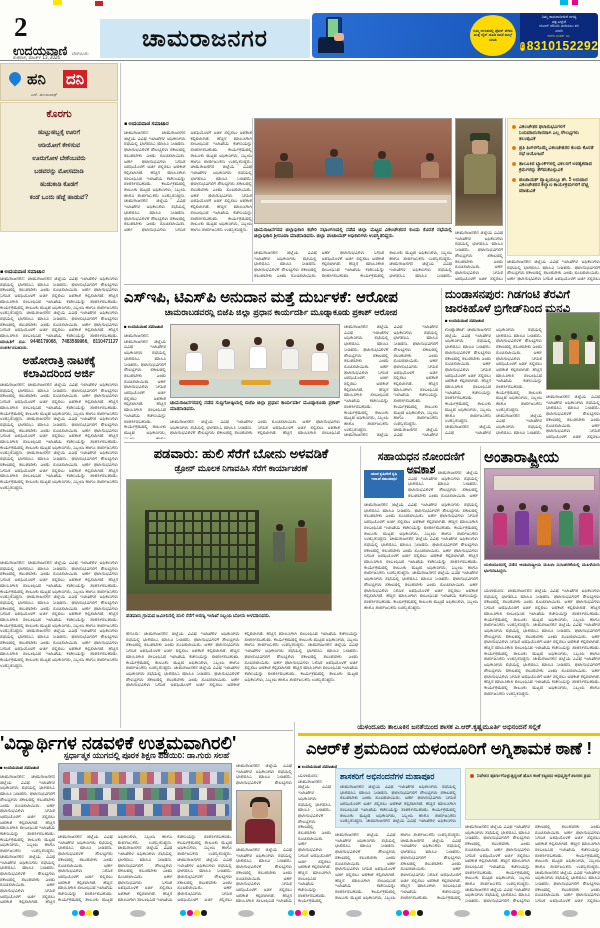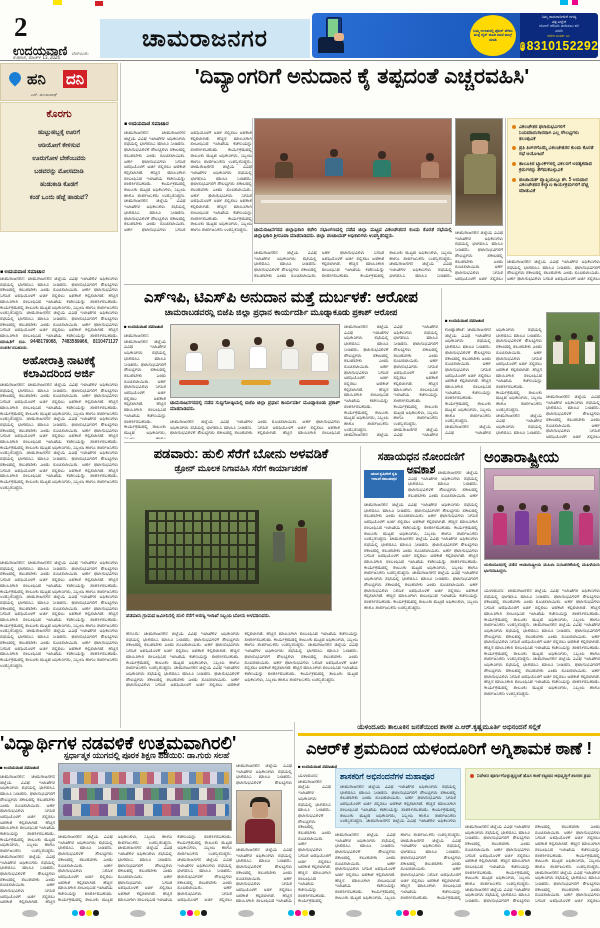--- a/index.html
+++ b/index.html
@@ -49,39 +49,38 @@
   <div class="abs" style="left:312px;top:13px;width:286px;height:45px;background:linear-gradient(100deg,#2a6fd6,#1d5cc0 55%,#174a9e);border-radius:4px;">
     <div class="abs" style="left:6px;top:4px;width:28px;height:37px;">
       <div class="abs" style="left:8px;top:0;width:14px;height:24px;background:#173a7a;border:1px solid #0c2250;border-radius:2px;"></div>
       <div class="abs" style="left:10px;top:2px;width:10px;height:18px;background:#7fd08a;"></div>
       <div class="abs" style="left:0;top:20px;width:26px;height:16px;background:#0e1f3e;border-radius:4px 8px 0 0;"></div>
       <div class="abs" style="left:16px;top:16px;width:10px;height:8px;background:#e8b48c;border-radius:3px;"></div>
     </div>
     <div class="abs" style="left:158px;top:2px;width:46px;height:41px;background:#ffd900;border-radius:50%;display:flex;align-items:center;justify-content:center;text-align:center;">
       <span style="font-size:3.8px;line-height:4.6px;color:#0d3a8f;font-weight:bold;padding:3px;">ನಿಮ್ಮ ಅಂಕಿತದಲ್ಲಿ ಫೋನ್ ತೆಗೆದು ಮತ್ತೆ ಲೈನ್ ದೂಡಿ ಸವನೆ ತಾಲ್ಕ್ ಮಾಡಿ</span>
     </div>
-    <div class="abs" style="left:208px;top:0;width:78px;height:45px;background:#0b2a7d;border-radius:0 4px 4px 0;padding:2px 19px;box-sizing:border-box;">
+    <div class="abs" style="left:208px;top:0;width:78px;height:36px;background:#0b2a7d;border-radius:0 4px 4px 0;padding:2px 19px;box-sizing:border-box;">
       <div style="font-size:3.9px;color:#fff;line-height:4.6px;text-align:center;">ನಿಮ್ಮ ಕಾಮಗಾರಿಗಳಿಗೆ ಅಗತ್ಯ ಪತ್ರ ಎಲ್ಲೆಡೆ</div>
       <div style="font-size:3.9px;color:#cfe2ff;line-height:4.6px;text-align:center;">ಡೋರ್ ಡೆಲಿವರಿ ಪಡೆಯಲು ಕರೆ ಮಾಡಿ</div>
       <div style="font-size:3.6px;color:#ffd900;text-align:center;margin-top:1px;">ಕಚೇರಿ ಸಂಪರ್ಕ ಸಂ.</div>
       <div style="display:flex;align-items:center;justify-content:center;gap:2px;margin-top:1px;">
         <span style="width:9px;height:9px;border-radius:50%;background:#ffd900;color:#0b2a7d;font-size:6px;line-height:9px;text-align:center;display:block;">✆</span>
         <span style="font-size:12px;font-weight:bold;color:#ffe600;letter-spacing:0.5px;">8310152292</span>
       </div>
     </div>
   </div>
   <div class="abs rule-h" style="left:0;top:60px;width:600px;background:#888;"></div>
 
   <div class="abs" style="left:0;top:63px;width:118px;height:38px;background:#ece2cc;border:1px solid #d6c9a8;box-sizing:border-box;">
     <div class="abs" style="left:8px;top:8px;width:12px;height:12px;background:#1a7fd4;border-radius:50% 50% 50% 0;transform:rotate(-45deg);"></div>
     <span class="abs" style="left:26px;top:6px;font-size:15px;font-weight:bold;">ಹನಿ</span>
     <span class="abs" style="left:62px;top:6px;font-size:15px;font-weight:bold;color:#fff;background:#d32027;padding:0 3px;">ದನಿ</span>
     <span class="abs" style="left:30px;top:28px;font-size:4.2px;color:#333;">ಎಸ್. ಮಂಜುನಾಥ್</span>
   </div>
-  <div class="abs" style="left:124px;top:64px;width:476px;font-size:21px;font-weight:bold;text-align:center;line-height:1.1;">'ದಿವ್ಯಾಂಗರಿಗೆ ಅನುದಾನ ಕೈ ತಪ್ಪದಂತೆ ಎಚ್ಚರವಹಿಸಿ'</div>
 
   <div class="abs" style="left:0;top:102px;width:118px;height:130px;background:#f2ecd7;border:1px solid #ddd0ac;box-sizing:border-box;text-align:center;">
     <div style="font-size:10px;font-weight:bold;color:#7a1212;margin-top:5px;">ಕೊರಗು</div>
     <div style="margin-top:5px;">
       <div style="font-size:6.3px;font-weight:bold;color:#3a3a3a;line-height:13px;">ಹುಟ್ಟುಹಬ್ಬಕ್ಕೆ ಊರಿಗೆ</div>
       <div style="font-size:6.3px;font-weight:bold;color:#3a3a3a;line-height:13px;">ಆಡಿಯೋಗೆ ಕೇಳಿಸುವ</div>
       <div style="font-size:6.3px;font-weight:bold;color:#3a3a3a;line-height:13px;">ಊರುಗೋಳ ಬೇಕೆಂಬವರು</div>
       <div style="font-size:6.3px;font-weight:bold;color:#3a3a3a;line-height:13px;">ಬಡವರನ್ನು ಮೋಸಮಾಡಿ</div>
       <div style="font-size:6.3px;font-weight:bold;color:#3a3a3a;line-height:13px;">ಹುಡುಕಾಡಿ ಕೊಡಗೆ</div>
       <div style="font-size:6.3px;font-weight:bold;color:#3a3a3a;line-height:13px;">ಕಂಡೆ ಒಂದು ಹೆಜ್ಜೆ ಹಾಡುವೆ?</div>
@@ -161,21 +160,21 @@
         <span class="bullet-dot"></span>
         <span class="bullet-txt">ಪಂಚಾಯತ್ ವ್ಯಾಪ್ತಿಯಲ್ಲೂ ಶೇ. 5 ಅನುದಾನ ವಿಕಲಚೇತನರ ಕಲ್ಯಾಣ ಕಾರ್ಯಕ್ರಮಗಳಿಗೆ ವೆಚ್ಚ ಮಾಡುವಿಕೆ</span>
       </div>
   </div>
   <div class="abs bodytxt" style="left:507px;top:259px;width:93px;height:23px;">ಚಾಮರಾಜನಗರ ಜಿಲ್ಲೆಯ ವಿವಿಧ ಇಲಾಖೆಗಳ ಅಧಿಕಾರಿಗಳು ಸಭೆಯಲ್ಲಿ ಭಾಗವಹಿಸಿ ಮಾಹಿತಿ ನೀಡಿದರು. ಫಲಾನುಭವಿಗಳಿಗೆ ಸೌಲಭ್ಯಗಳು ಸಕಾಲದಲ್ಲಿ ತಲುಪಬೇಕು ಎಂದು ಸೂಚಿಸಲಾಯಿತು. ಅರ್ಹ ಫಲಾನುಭವಿಗಳು ನಿಗದಿತ ಅವಧಿಯೊಳಗೆ ಅರ್ಜಿ ಸಲ್ಲಿಸಲು ಅವಕಾಶ ಕಲ್ಪಿಸಲಾಗಿದೆ. ಹೆಚ್ಚಿನ ಮಾಹಿತಿಗಾಗಿ ಸಂಬಂಧಿಸಿದ ಇಲಾಖೆಯ ಕಚೇರಿಯನ್ನು ಸಂಪರ್ಕಿಸಬಹುದು. ಕಾರ್ಯಕ್ರಮದಲ್ಲಿ ತಾಲೂಕು ಮಟ್ಟದ ಅಧಿಕಾರಿಗಳು, ಸಿಬ್ಬಂದಿ ಹಾಗೂ ಸಾರ್ವಜನಿಕರು ಉಪಸ್ಥಿತರಿದ್ದರು. ಚಾಮರಾಜನಗರ ಜಿಲ್ಲೆಯ ವಿವಿಧ ಇಲಾಖೆಗಳ ಅಧಿಕಾರಿಗಳು ಸಭೆಯಲ್ಲಿ ಭಾಗವಹಿಸಿ ಮಾಹಿತಿ ನೀಡಿದರು. ಫಲಾನುಭವಿಗಳಿಗೆ ಸೌಲಭ್ಯಗಳು ಸಕಾಲದಲ್ಲಿ ತಲುಪಬೇಕು ಎಂದು ಸೂಚಿಸಲಾಯಿತು. ಅರ್ಹ ಫಲಾನುಭವಿಗಳು ನಿಗದಿತ ಅವಧಿಯೊಳಗೆ ಅರ್ಜಿ ಸಲ್ಲಿಸಲು ಅವಕಾಶ ಕಲ್ಪಿಸಲಾಗಿದೆ. ಹೆಚ್ಚಿನ ಮಾಹಿತಿಗಾಗಿ ಸಂಬಂಧಿಸಿದ ಇಲಾಖೆಯ ಕಚೇರಿಯನ್ನು ಸಂಪರ್ಕಿಸಬಹುದು. ಕಾರ್ಯಕ್ರಮದಲ್ಲಿ ತಾಲೂಕು ಮಟ್ಟದ ಅಧಿಕಾರಿಗಳು, ಸಿಬ್ಬಂದಿ ಹಾಗೂ ಸಾರ್ವಜನಿಕರು ಉಪಸ್ಥಿತರಿದ್ದರು. ಚಾಮರಾಜನಗರ ಜಿಲ್ಲೆಯ ವಿವಿಧ ಇಲಾಖೆಗಳ ಅಧಿಕಾರಿಗಳು ಸಭೆಯಲ್ಲಿ ಭಾಗವಹಿಸಿ ಮಾಹಿತಿ ನೀಡಿದರು. ಫಲಾನುಭವಿಗಳಿಗೆ ಸೌಲಭ್ಯಗಳು ಸಕಾಲದಲ್ಲಿ ತಲುಪಬೇಕು ಎಂದು ಸೂಚಿಸಲಾಯಿತು. ಅರ್ಹ ಫಲಾನುಭವಿಗಳು ನಿಗದಿತ ಅವಧಿಯೊಳಗೆ ಅರ್ಜಿ ಸಲ್ಲಿಸಲು ಅವಕಾಶ ಕಲ್ಪಿಸಲಾಗಿದೆ. ಹೆಚ್ಚಿನ ಮಾಹಿತಿಗಾಗಿ ಸಂಬಂಧಿಸಿದ ಇಲಾಖೆಯ ಕಚೇರಿಯನ್ನು ಸಂಪರ್ಕಿಸಬಹುದು. ಕಾರ್ಯಕ್ರಮದಲ್ಲಿ ತಾಲೂಕು ಮಟ್ಟದ ಅಧಿಕಾರಿಗಳು, ಸಿಬ್ಬಂದಿ ಹಾಗೂ ಸಾರ್ವಜನಿಕರು ಉಪಸ್ಥಿತರಿದ್ದರು.</div>
 
   <div class="abs rule-v" style="left:252px;top:118px;height:164px;"></div>
   <div class="abs rule-v" style="left:505px;top:118px;height:164px;"></div>
   <div class="abs rule-h" style="left:124px;top:284px;width:476px;"></div>
 
-  <div class="abs h-sec" style="left:124px;top:288px;width:314px;font-size:15px;text-align:center;">ಎಸ್‌ಇಪಿ, ಟಿಎಸ್‌ಪಿ ಅನುದಾನ ಮತ್ತೆ ದುರ್ಬಳಕೆ: ಆರೋಪ</div>
+  <div class="abs h-sec" style="left:124px;top:288px;width:314px;font-size:15px;text-align:left;">ಎಸ್‌ಇಪಿ, ಟಿಎಸ್‌ಪಿ ಅನುದಾನ ಮತ್ತೆ ದುರ್ಬಳಕೆ: ಆರೋಪ</div>
   <div class="abs h-sec" style="left:124px;top:308px;width:314px;font-size:8.3px;text-align:center;color:#222;">ಚಾಮರಾಬಡವರನ್ಲಿ ಬಿಜೆಪಿ ಜಿಲ್ಲಾ ಪ್ರಧಾನ ಕಾರ್ಯದರ್ಶಿ ಮೂಡ್ನಾಕೂಡು ಪ್ರಕಾಶ್ ಆರೋಪ</div>
 
   <div class="abs byline" style="left:124px;top:324px;width:44px;font-size:4.4px;">■ ಉದಯವಾಣಿ ಸಮಾಚಾರ</div>
   <div class="abs bodytxt" style="left:124px;top:333px;width:42px;height:106px;">
     <span class="dateline">ಚಾಮರಾಜನಗರ:</span>
     <span>ಚಾಮರಾಜನಗರ ಜಿಲ್ಲೆಯ ವಿವಿಧ ಇಲಾಖೆಗಳ ಅಧಿಕಾರಿಗಳು ಸಭೆಯಲ್ಲಿ ಭಾಗವಹಿಸಿ ಮಾಹಿತಿ ನೀಡಿದರು. ಫಲಾನುಭವಿಗಳಿಗೆ ಸೌಲಭ್ಯಗಳು ಸಕಾಲದಲ್ಲಿ ತಲುಪಬೇಕು ಎಂದು ಸೂಚಿಸಲಾಯಿತು. ಅರ್ಹ ಫಲಾನುಭವಿಗಳು ನಿಗದಿತ ಅವಧಿಯೊಳಗೆ ಅರ್ಜಿ ಸಲ್ಲಿಸಲು ಅವಕಾಶ ಕಲ್ಪಿಸಲಾಗಿದೆ. ಹೆಚ್ಚಿನ ಮಾಹಿತಿಗಾಗಿ ಸಂಬಂಧಿಸಿದ ಇಲಾಖೆಯ ಕಚೇರಿಯನ್ನು ಸಂಪರ್ಕಿಸಬಹುದು. ಕಾರ್ಯಕ್ರಮದಲ್ಲಿ ತಾಲೂಕು ಮಟ್ಟದ ಅಧಿಕಾರಿಗಳು, ಸಿಬ್ಬಂದಿ ಹಾಗೂ ಸಾರ್ವಜನಿಕರು ಉಪಸ್ಥಿತರಿದ್ದರು. ಚಾಮರಾಜನಗರ ಜಿಲ್ಲೆಯ ವಿವಿಧ ಇಲಾಖೆಗಳ ಅಧಿಕಾರಿಗಳು ಸಭೆಯಲ್ಲಿ ಭಾಗವಹಿಸಿ ಮಾಹಿತಿ ನೀಡಿದರು. ಫಲಾನುಭವಿಗಳಿಗೆ ಸೌಲಭ್ಯಗಳು ಸಕಾಲದಲ್ಲಿ ತಲುಪಬೇಕು ಎಂದು ಸೂಚಿಸಲಾಯಿತು. ಅರ್ಹ ಫಲಾನುಭವಿಗಳು ನಿಗದಿತ ಅವಧಿಯೊಳಗೆ ಅರ್ಜಿ ಸಲ್ಲಿಸಲು ಅವಕಾಶ ಕಲ್ಪಿಸಲಾಗಿದೆ. ಹೆಚ್ಚಿನ ಮಾಹಿತಿಗಾಗಿ ಸಂಬಂಧಿಸಿದ ಇಲಾಖೆಯ ಕಚೇರಿಯನ್ನು ಸಂಪರ್ಕಿಸಬಹುದು. ಕಾರ್ಯಕ್ರಮದಲ್ಲಿ ತಾಲೂಕು ಮಟ್ಟದ ಅಧಿಕಾರಿಗಳು, ಸಿಬ್ಬಂದಿ ಹಾಗೂ ಸಾರ್ವಜನಿಕರು ಉಪಸ್ಥಿತರಿದ್ದರು. ಚಾಮರಾಜನಗರ ಜಿಲ್ಲೆಯ ವಿವಿಧ ಇಲಾಖೆಗಳ ಅಧಿಕಾರಿಗಳು ಸಭೆಯಲ್ಲಿ ಭಾಗವಹಿಸಿ ಮಾಹಿತಿ ನೀಡಿದರು. ಫಲಾನುಭವಿಗಳಿಗೆ ಸೌಲಭ್ಯಗಳು ಸಕಾಲದಲ್ಲಿ ತಲುಪಬೇಕು ಎಂದು ಸೂಚಿಸಲಾಯಿತು. ಅರ್ಹ ಫಲಾನುಭವಿಗಳು ನಿಗದಿತ ಅವಧಿಯೊಳಗೆ ಅರ್ಜಿ ಸಲ್ಲಿಸಲು ಅವಕಾಶ ಕಲ್ಪಿಸಲಾಗಿದೆ. ಹೆಚ್ಚಿನ ಮಾಹಿತಿಗಾಗಿ ಸಂಬಂಧಿಸಿದ ಇಲಾಖೆಯ ಕಚೇರಿಯನ್ನು ಸಂಪರ್ಕಿಸಬಹುದು. ಕಾರ್ಯಕ್ರಮದಲ್ಲಿ ತಾಲೂಕು ಮಟ್ಟದ ಅಧಿಕಾರಿಗಳು, ಸಿಬ್ಬಂದಿ ಹಾಗೂ ಸಾರ್ವಜನಿಕರು ಉಪಸ್ಥಿತರಿದ್ದರು.</span>
   </div>
 
   <div class="abs photo" style="left:170px;top:324px;width:170px;height:74px;background:linear-gradient(#ece7da,#ddd5c2 60%,#e9e2d2);">
     <div class="person" style="left:14px;top:18px;">
@@ -201,20 +200,21 @@
     <div class="abs" style="left:0;bottom:0;width:100%;height:18px;background:#cfd8cf;"></div>
     <div class="abs" style="left:8px;bottom:12px;width:30px;height:5px;background:#d94f2a;border-radius:2px;"></div>
     <div class="abs" style="left:70px;bottom:12px;width:30px;height:5px;background:#e2a42c;border-radius:2px;"></div>
     <div class="abs" style="left:128px;bottom:12px;width:30px;height:5px;background:#d94f2a;border-radius:2px;"></div>
   </div>
   <div class="abs caption" style="left:170px;top:400px;width:170px;height:17px;">ಚಾಮರಾಜನಗರದಲ್ಲಿ ನಡೆದ ಸುದ್ದಿಗೋಷ್ಠಿಯಲ್ಲಿ ಬಿಜೆಪಿ ಜಿಲ್ಲಾ ಪ್ರಧಾನ ಕಾರ್ಯದರ್ಶಿ ಮೂಡ್ನಾಕೂಡು ಪ್ರಕಾಶ್ ಮಾತನಾಡಿದರು.</div>
   <div class="abs bodytxt cols2" style="left:170px;top:419px;width:170px;height:20px;">ಚಾಮರಾಜನಗರ ಜಿಲ್ಲೆಯ ವಿವಿಧ ಇಲಾಖೆಗಳ ಅಧಿಕಾರಿಗಳು ಸಭೆಯಲ್ಲಿ ಭಾಗವಹಿಸಿ ಮಾಹಿತಿ ನೀಡಿದರು. ಫಲಾನುಭವಿಗಳಿಗೆ ಸೌಲಭ್ಯಗಳು ಸಕಾಲದಲ್ಲಿ ತಲುಪಬೇಕು ಎಂದು ಸೂಚಿಸಲಾಯಿತು. ಅರ್ಹ ಫಲಾನುಭವಿಗಳು ನಿಗದಿತ ಅವಧಿಯೊಳಗೆ ಅರ್ಜಿ ಸಲ್ಲಿಸಲು ಅವಕಾಶ ಕಲ್ಪಿಸಲಾಗಿದೆ. ಹೆಚ್ಚಿನ ಮಾಹಿತಿಗಾಗಿ ಸಂಬಂಧಿಸಿದ ಇಲಾಖೆಯ ಕಚೇರಿಯನ್ನು ಸಂಪರ್ಕಿಸಬಹುದು. ಕಾರ್ಯಕ್ರಮದಲ್ಲಿ ತಾಲೂಕು ಮಟ್ಟದ ಅಧಿಕಾರಿಗಳು, ಸಿಬ್ಬಂದಿ ಹಾಗೂ ಸಾರ್ವಜನಿಕರು ಉಪಸ್ಥಿತರಿದ್ದರು. ಚಾಮರಾಜನಗರ ಜಿಲ್ಲೆಯ ವಿವಿಧ ಇಲಾಖೆಗಳ ಅಧಿಕಾರಿಗಳು ಸಭೆಯಲ್ಲಿ ಭಾಗವಹಿಸಿ ಮಾಹಿತಿ ನೀಡಿದರು. ಫಲಾನುಭವಿಗಳಿಗೆ ಸೌಲಭ್ಯಗಳು ಸಕಾಲದಲ್ಲಿ ತಲುಪಬೇಕು ಎಂದು ಸೂಚಿಸಲಾಯಿತು. ಅರ್ಹ ಫಲಾನುಭವಿಗಳು ನಿಗದಿತ ಅವಧಿಯೊಳಗೆ ಅರ್ಜಿ ಸಲ್ಲಿಸಲು ಅವಕಾಶ ಕಲ್ಪಿಸಲಾಗಿದೆ. ಹೆಚ್ಚಿನ ಮಾಹಿತಿಗಾಗಿ ಸಂಬಂಧಿಸಿದ ಇಲಾಖೆಯ ಕಚೇರಿಯನ್ನು ಸಂಪರ್ಕಿಸಬಹುದು. ಕಾರ್ಯಕ್ರಮದಲ್ಲಿ ತಾಲೂಕು ಮಟ್ಟದ ಅಧಿಕಾರಿಗಳು, ಸಿಬ್ಬಂದಿ ಹಾಗೂ ಸಾರ್ವಜನಿಕರು ಉಪಸ್ಥಿತರಿದ್ದರು. ಚಾಮರಾಜನಗರ ಜಿಲ್ಲೆಯ ವಿವಿಧ ಇಲಾಖೆಗಳ ಅಧಿಕಾರಿಗಳು ಸಭೆಯಲ್ಲಿ ಭಾಗವಹಿಸಿ ಮಾಹಿತಿ ನೀಡಿದರು. ಫಲಾನುಭವಿಗಳಿಗೆ ಸೌಲಭ್ಯಗಳು ಸಕಾಲದಲ್ಲಿ ತಲುಪಬೇಕು ಎಂದು ಸೂಚಿಸಲಾಯಿತು. ಅರ್ಹ ಫಲಾನುಭವಿಗಳು ನಿಗದಿತ ಅವಧಿಯೊಳಗೆ ಅರ್ಜಿ ಸಲ್ಲಿಸಲು ಅವಕಾಶ ಕಲ್ಪಿಸಲಾಗಿದೆ. ಹೆಚ್ಚಿನ ಮಾಹಿತಿಗಾಗಿ ಸಂಬಂಧಿಸಿದ ಇಲಾಖೆಯ ಕಚೇರಿಯನ್ನು ಸಂಪರ್ಕಿಸಬಹುದು. ಕಾರ್ಯಕ್ರಮದಲ್ಲಿ ತಾಲೂಕು ಮಟ್ಟದ ಅಧಿಕಾರಿಗಳು, ಸಿಬ್ಬಂದಿ ಹಾಗೂ ಸಾರ್ವಜನಿಕರು ಉಪಸ್ಥಿತರಿದ್ದರು.</div>
   <div class="abs bodytxt cols2" style="left:344px;top:324px;width:94px;height:115px;">ಚಾಮರಾಜನಗರ ಜಿಲ್ಲೆಯ ವಿವಿಧ ಇಲಾಖೆಗಳ ಅಧಿಕಾರಿಗಳು ಸಭೆಯಲ್ಲಿ ಭಾಗವಹಿಸಿ ಮಾಹಿತಿ ನೀಡಿದರು. ಫಲಾನುಭವಿಗಳಿಗೆ ಸೌಲಭ್ಯಗಳು ಸಕಾಲದಲ್ಲಿ ತಲುಪಬೇಕು ಎಂದು ಸೂಚಿಸಲಾಯಿತು. ಅರ್ಹ ಫಲಾನುಭವಿಗಳು ನಿಗದಿತ ಅವಧಿಯೊಳಗೆ ಅರ್ಜಿ ಸಲ್ಲಿಸಲು ಅವಕಾಶ ಕಲ್ಪಿಸಲಾಗಿದೆ. ಹೆಚ್ಚಿನ ಮಾಹಿತಿಗಾಗಿ ಸಂಬಂಧಿಸಿದ ಇಲಾಖೆಯ ಕಚೇರಿಯನ್ನು ಸಂಪರ್ಕಿಸಬಹುದು. ಕಾರ್ಯಕ್ರಮದಲ್ಲಿ ತಾಲೂಕು ಮಟ್ಟದ ಅಧಿಕಾರಿಗಳು, ಸಿಬ್ಬಂದಿ ಹಾಗೂ ಸಾರ್ವಜನಿಕರು ಉಪಸ್ಥಿತರಿದ್ದರು. ಚಾಮರಾಜನಗರ ಜಿಲ್ಲೆಯ ವಿವಿಧ ಇಲಾಖೆಗಳ ಅಧಿಕಾರಿಗಳು ಸಭೆಯಲ್ಲಿ ಭಾಗವಹಿಸಿ ಮಾಹಿತಿ ನೀಡಿದರು. ಫಲಾನುಭವಿಗಳಿಗೆ ಸೌಲಭ್ಯಗಳು ಸಕಾಲದಲ್ಲಿ ತಲುಪಬೇಕು ಎಂದು ಸೂಚಿಸಲಾಯಿತು. ಅರ್ಹ ಫಲಾನುಭವಿಗಳು ನಿಗದಿತ ಅವಧಿಯೊಳಗೆ ಅರ್ಜಿ ಸಲ್ಲಿಸಲು ಅವಕಾಶ ಕಲ್ಪಿಸಲಾಗಿದೆ. ಹೆಚ್ಚಿನ ಮಾಹಿತಿಗಾಗಿ ಸಂಬಂಧಿಸಿದ ಇಲಾಖೆಯ ಕಚೇರಿಯನ್ನು ಸಂಪರ್ಕಿಸಬಹುದು. ಕಾರ್ಯಕ್ರಮದಲ್ಲಿ ತಾಲೂಕು ಮಟ್ಟದ ಅಧಿಕಾರಿಗಳು, ಸಿಬ್ಬಂದಿ ಹಾಗೂ ಸಾರ್ವಜನಿಕರು ಉಪಸ್ಥಿತರಿದ್ದರು. ಚಾಮರಾಜನಗರ ಜಿಲ್ಲೆಯ ವಿವಿಧ ಇಲಾಖೆಗಳ ಅಧಿಕಾರಿಗಳು ಸಭೆಯಲ್ಲಿ ಭಾಗವಹಿಸಿ ಮಾಹಿತಿ ನೀಡಿದರು. ಫಲಾನುಭವಿಗಳಿಗೆ ಸೌಲಭ್ಯಗಳು ಸಕಾಲದಲ್ಲಿ ತಲುಪಬೇಕು ಎಂದು ಸೂಚಿಸಲಾಯಿತು. ಅರ್ಹ ಫಲಾನುಭವಿಗಳು ನಿಗದಿತ ಅವಧಿಯೊಳಗೆ ಅರ್ಜಿ ಸಲ್ಲಿಸಲು ಅವಕಾಶ ಕಲ್ಪಿಸಲಾಗಿದೆ. ಹೆಚ್ಚಿನ ಮಾಹಿತಿಗಾಗಿ ಸಂಬಂಧಿಸಿದ ಇಲಾಖೆಯ ಕಚೇರಿಯನ್ನು ಸಂಪರ್ಕಿಸಬಹುದು. ಕಾರ್ಯಕ್ರಮದಲ್ಲಿ ತಾಲೂಕು ಮಟ್ಟದ ಅಧಿಕಾರಿಗಳು, ಸಿಬ್ಬಂದಿ ಹಾಗೂ ಸಾರ್ವಜನಿಕರು ಉಪಸ್ಥಿತರಿದ್ದರು.</div>
 
   <div class="abs rule-v" style="left:441px;top:288px;height:152px;"></div>
+  <div class="abs h-sec" style="left:445px;top:288px;width:155px;font-size:11.5px;">ದುಂಡಾಸನಪುರ: ಗಿಡಗಂಟಿ ತೆರವಿಗೆ ಜಾರಕಿಹೊಳೆ ಬ್ರಿಗೇಡ್‌ನಿಂದ ಮನವಿ</div>
   <div class="abs byline" style="left:445px;top:318px;width:60px;font-size:4.4px;">■ ಉದಯವಾಣಿ ಸಮಾಚಾರ</div>
   <div class="abs bodytxt cols2" style="left:445px;top:327px;width:97px;height:112px;">
     <span class="dateline">ಗುಂಡ್ಲುಪೇಟೆ:</span>
     <span>ಚಾಮರಾಜನಗರ ಜಿಲ್ಲೆಯ ವಿವಿಧ ಇಲಾಖೆಗಳ ಅಧಿಕಾರಿಗಳು ಸಭೆಯಲ್ಲಿ ಭಾಗವಹಿಸಿ ಮಾಹಿತಿ ನೀಡಿದರು. ಫಲಾನುಭವಿಗಳಿಗೆ ಸೌಲಭ್ಯಗಳು ಸಕಾಲದಲ್ಲಿ ತಲುಪಬೇಕು ಎಂದು ಸೂಚಿಸಲಾಯಿತು. ಅರ್ಹ ಫಲಾನುಭವಿಗಳು ನಿಗದಿತ ಅವಧಿಯೊಳಗೆ ಅರ್ಜಿ ಸಲ್ಲಿಸಲು ಅವಕಾಶ ಕಲ್ಪಿಸಲಾಗಿದೆ. ಹೆಚ್ಚಿನ ಮಾಹಿತಿಗಾಗಿ ಸಂಬಂಧಿಸಿದ ಇಲಾಖೆಯ ಕಚೇರಿಯನ್ನು ಸಂಪರ್ಕಿಸಬಹುದು. ಕಾರ್ಯಕ್ರಮದಲ್ಲಿ ತಾಲೂಕು ಮಟ್ಟದ ಅಧಿಕಾರಿಗಳು, ಸಿಬ್ಬಂದಿ ಹಾಗೂ ಸಾರ್ವಜನಿಕರು ಉಪಸ್ಥಿತರಿದ್ದರು. ಚಾಮರಾಜನಗರ ಜಿಲ್ಲೆಯ ವಿವಿಧ ಇಲಾಖೆಗಳ ಅಧಿಕಾರಿಗಳು ಸಭೆಯಲ್ಲಿ ಭಾಗವಹಿಸಿ ಮಾಹಿತಿ ನೀಡಿದರು. ಫಲಾನುಭವಿಗಳಿಗೆ ಸೌಲಭ್ಯಗಳು ಸಕಾಲದಲ್ಲಿ ತಲುಪಬೇಕು ಎಂದು ಸೂಚಿಸಲಾಯಿತು. ಅರ್ಹ ಫಲಾನುಭವಿಗಳು ನಿಗದಿತ ಅವಧಿಯೊಳಗೆ ಅರ್ಜಿ ಸಲ್ಲಿಸಲು ಅವಕಾಶ ಕಲ್ಪಿಸಲಾಗಿದೆ. ಹೆಚ್ಚಿನ ಮಾಹಿತಿಗಾಗಿ ಸಂಬಂಧಿಸಿದ ಇಲಾಖೆಯ ಕಚೇರಿಯನ್ನು ಸಂಪರ್ಕಿಸಬಹುದು. ಕಾರ್ಯಕ್ರಮದಲ್ಲಿ ತಾಲೂಕು ಮಟ್ಟದ ಅಧಿಕಾರಿಗಳು, ಸಿಬ್ಬಂದಿ ಹಾಗೂ ಸಾರ್ವಜನಿಕರು ಉಪಸ್ಥಿತರಿದ್ದರು. ಚಾಮರಾಜನಗರ ಜಿಲ್ಲೆಯ ವಿವಿಧ ಇಲಾಖೆಗಳ ಅಧಿಕಾರಿಗಳು ಸಭೆಯಲ್ಲಿ ಭಾಗವಹಿಸಿ ಮಾಹಿತಿ ನೀಡಿದರು. ಫಲಾನುಭವಿಗಳಿಗೆ ಸೌಲಭ್ಯಗಳು ಸಕಾಲದಲ್ಲಿ ತಲುಪಬೇಕು ಎಂದು ಸೂಚಿಸಲಾಯಿತು. ಅರ್ಹ ಫಲಾನುಭವಿಗಳು ನಿಗದಿತ ಅವಧಿಯೊಳಗೆ ಅರ್ಜಿ ಸಲ್ಲಿಸಲು ಅವಕಾಶ ಕಲ್ಪಿಸಲಾಗಿದೆ. ಹೆಚ್ಚಿನ ಮಾಹಿತಿಗಾಗಿ ಸಂಬಂಧಿಸಿದ ಇಲಾಖೆಯ ಕಚೇರಿಯನ್ನು ಸಂಪರ್ಕಿಸಬಹುದು. ಕಾರ್ಯಕ್ರಮದಲ್ಲಿ ತಾಲೂಕು ಮಟ್ಟದ ಅಧಿಕಾರಿಗಳು, ಸಿಬ್ಬಂದಿ ಹಾಗೂ ಸಾರ್ವಜನಿಕರು ಉಪಸ್ಥಿತರಿದ್ದರು.</span>
   </div>
   <div class="abs photo" style="left:546px;top:312px;width:54px;height:78px;background:linear-gradient(#6e8a52,#4c6133);">
     <div class="person" style="left:6px;top:22px;">
         <div style="width:6px;height:6px;border-radius:50%;background:#2d221c;margin:0 auto;"></div>
         <div style="width:10px;height:22px;background:#e8e4da;margin-top:1px;"></div>
       </div>

